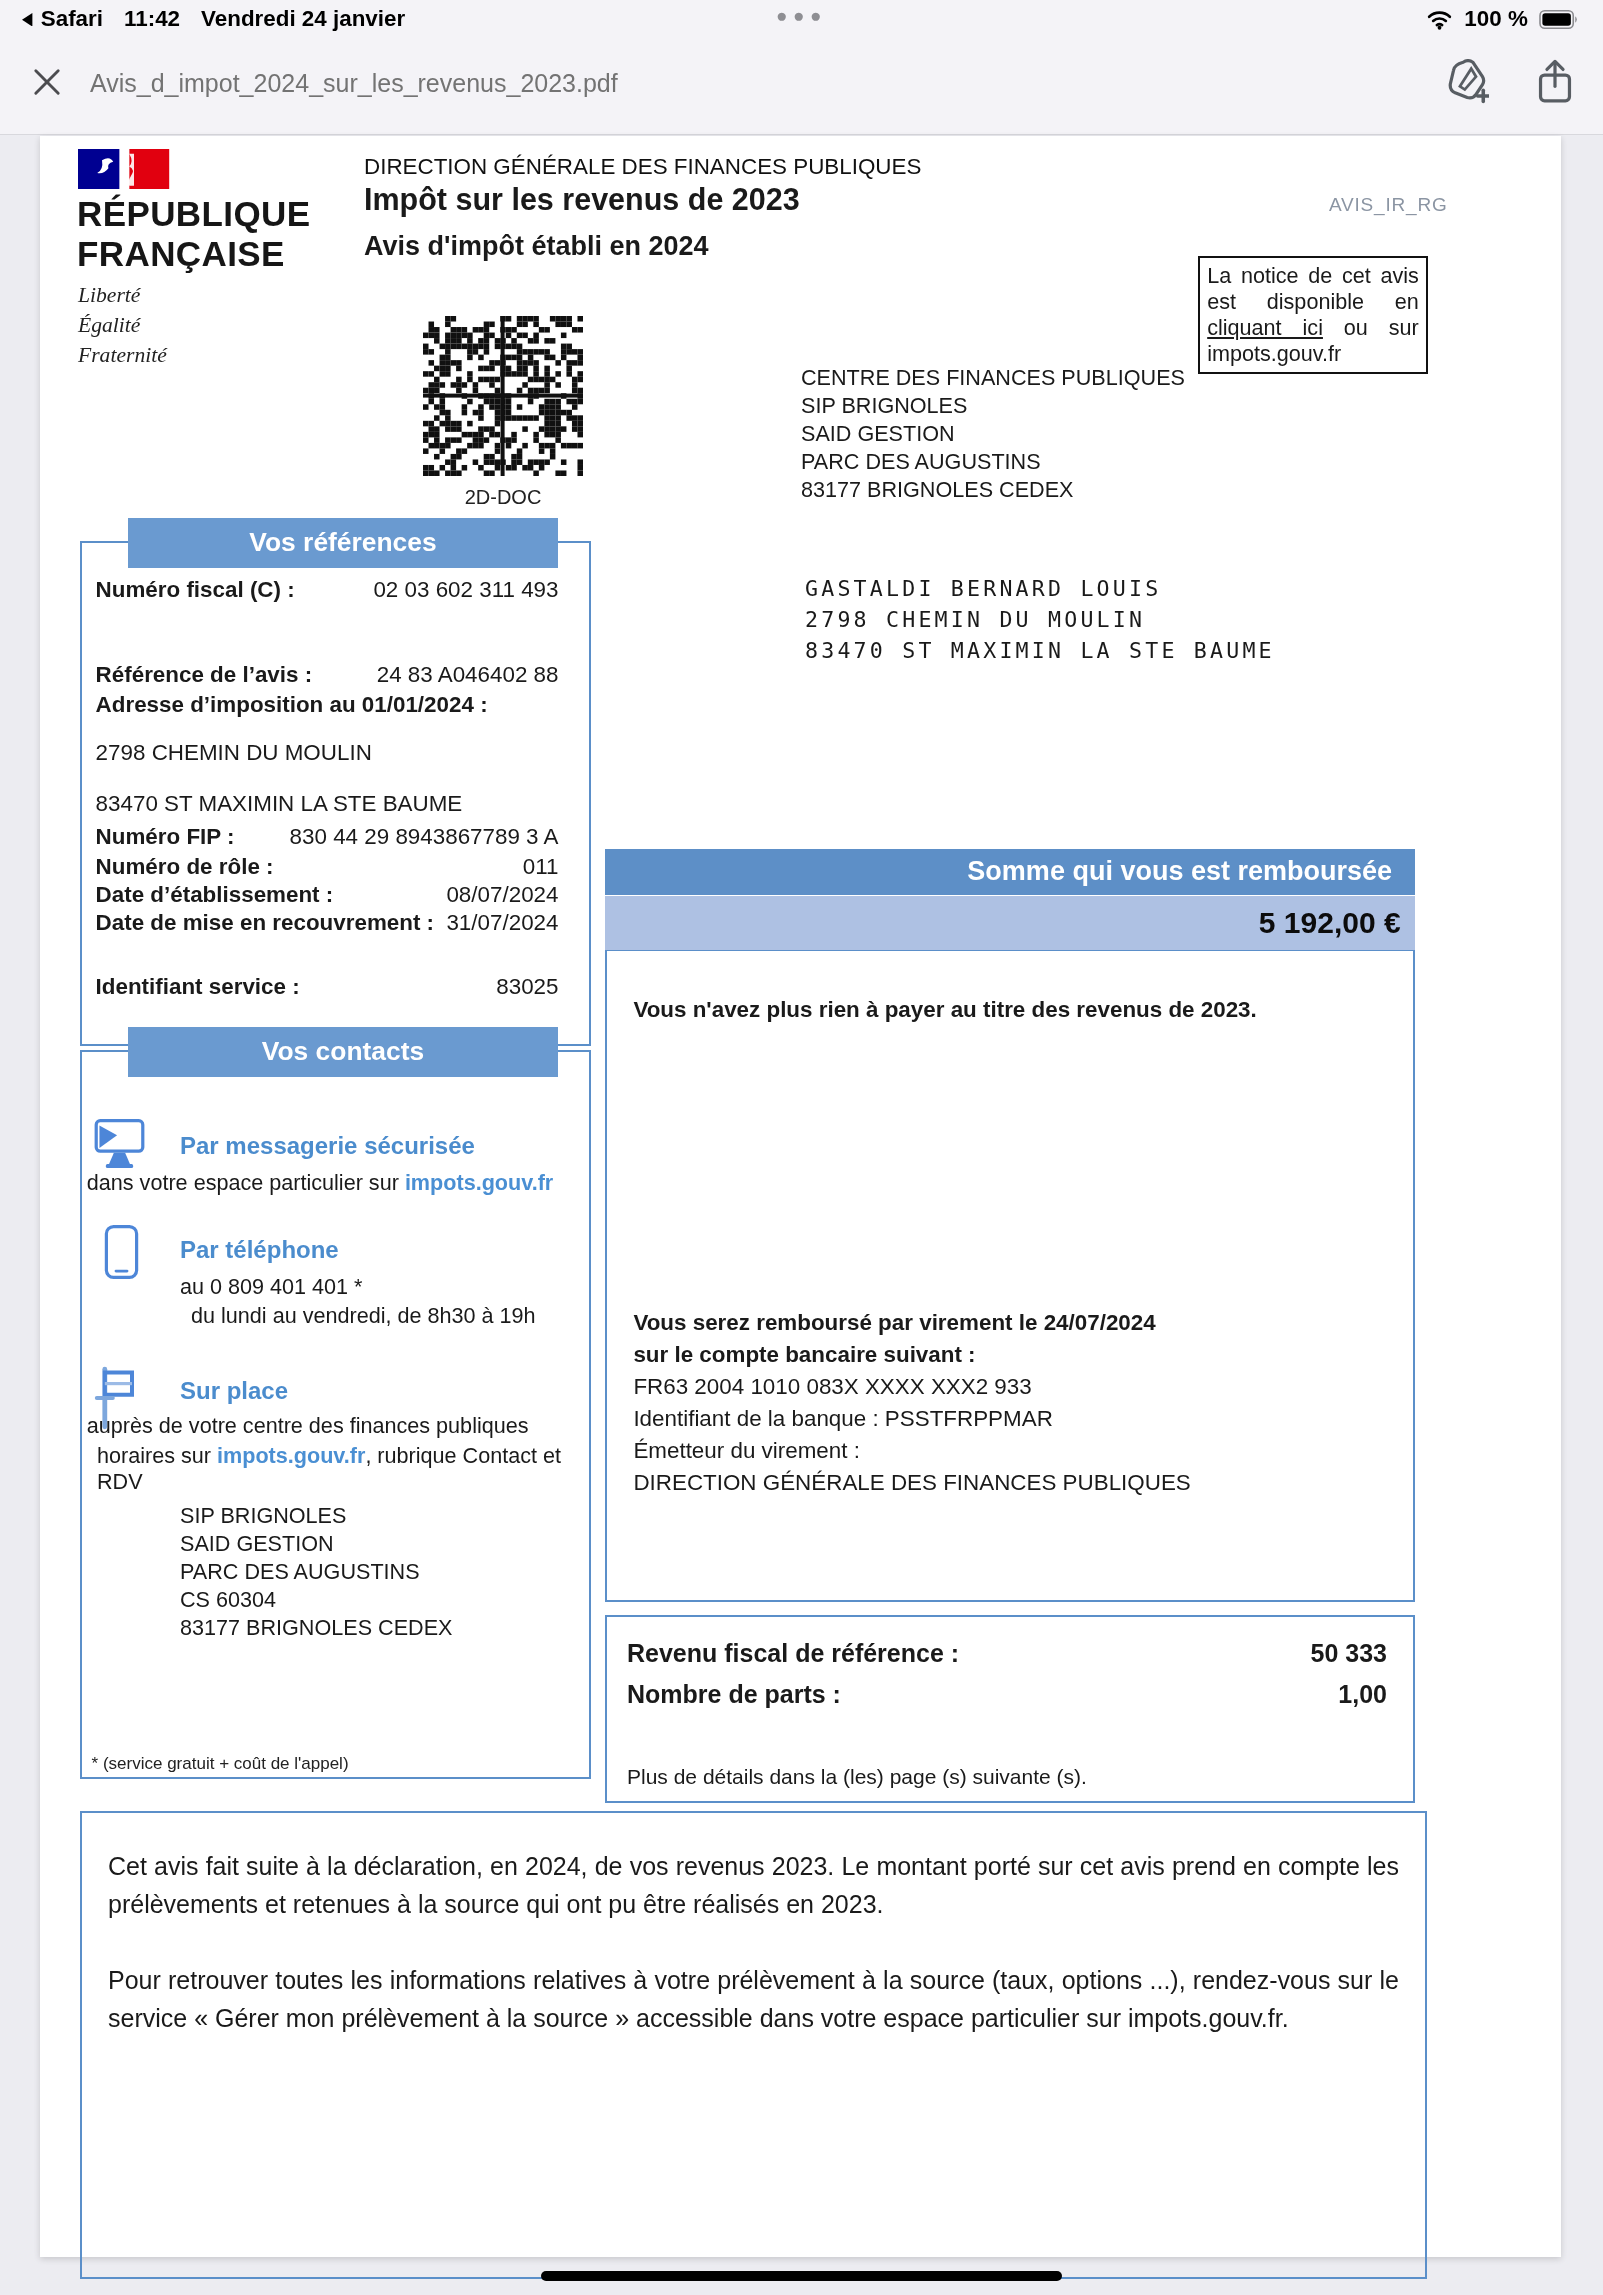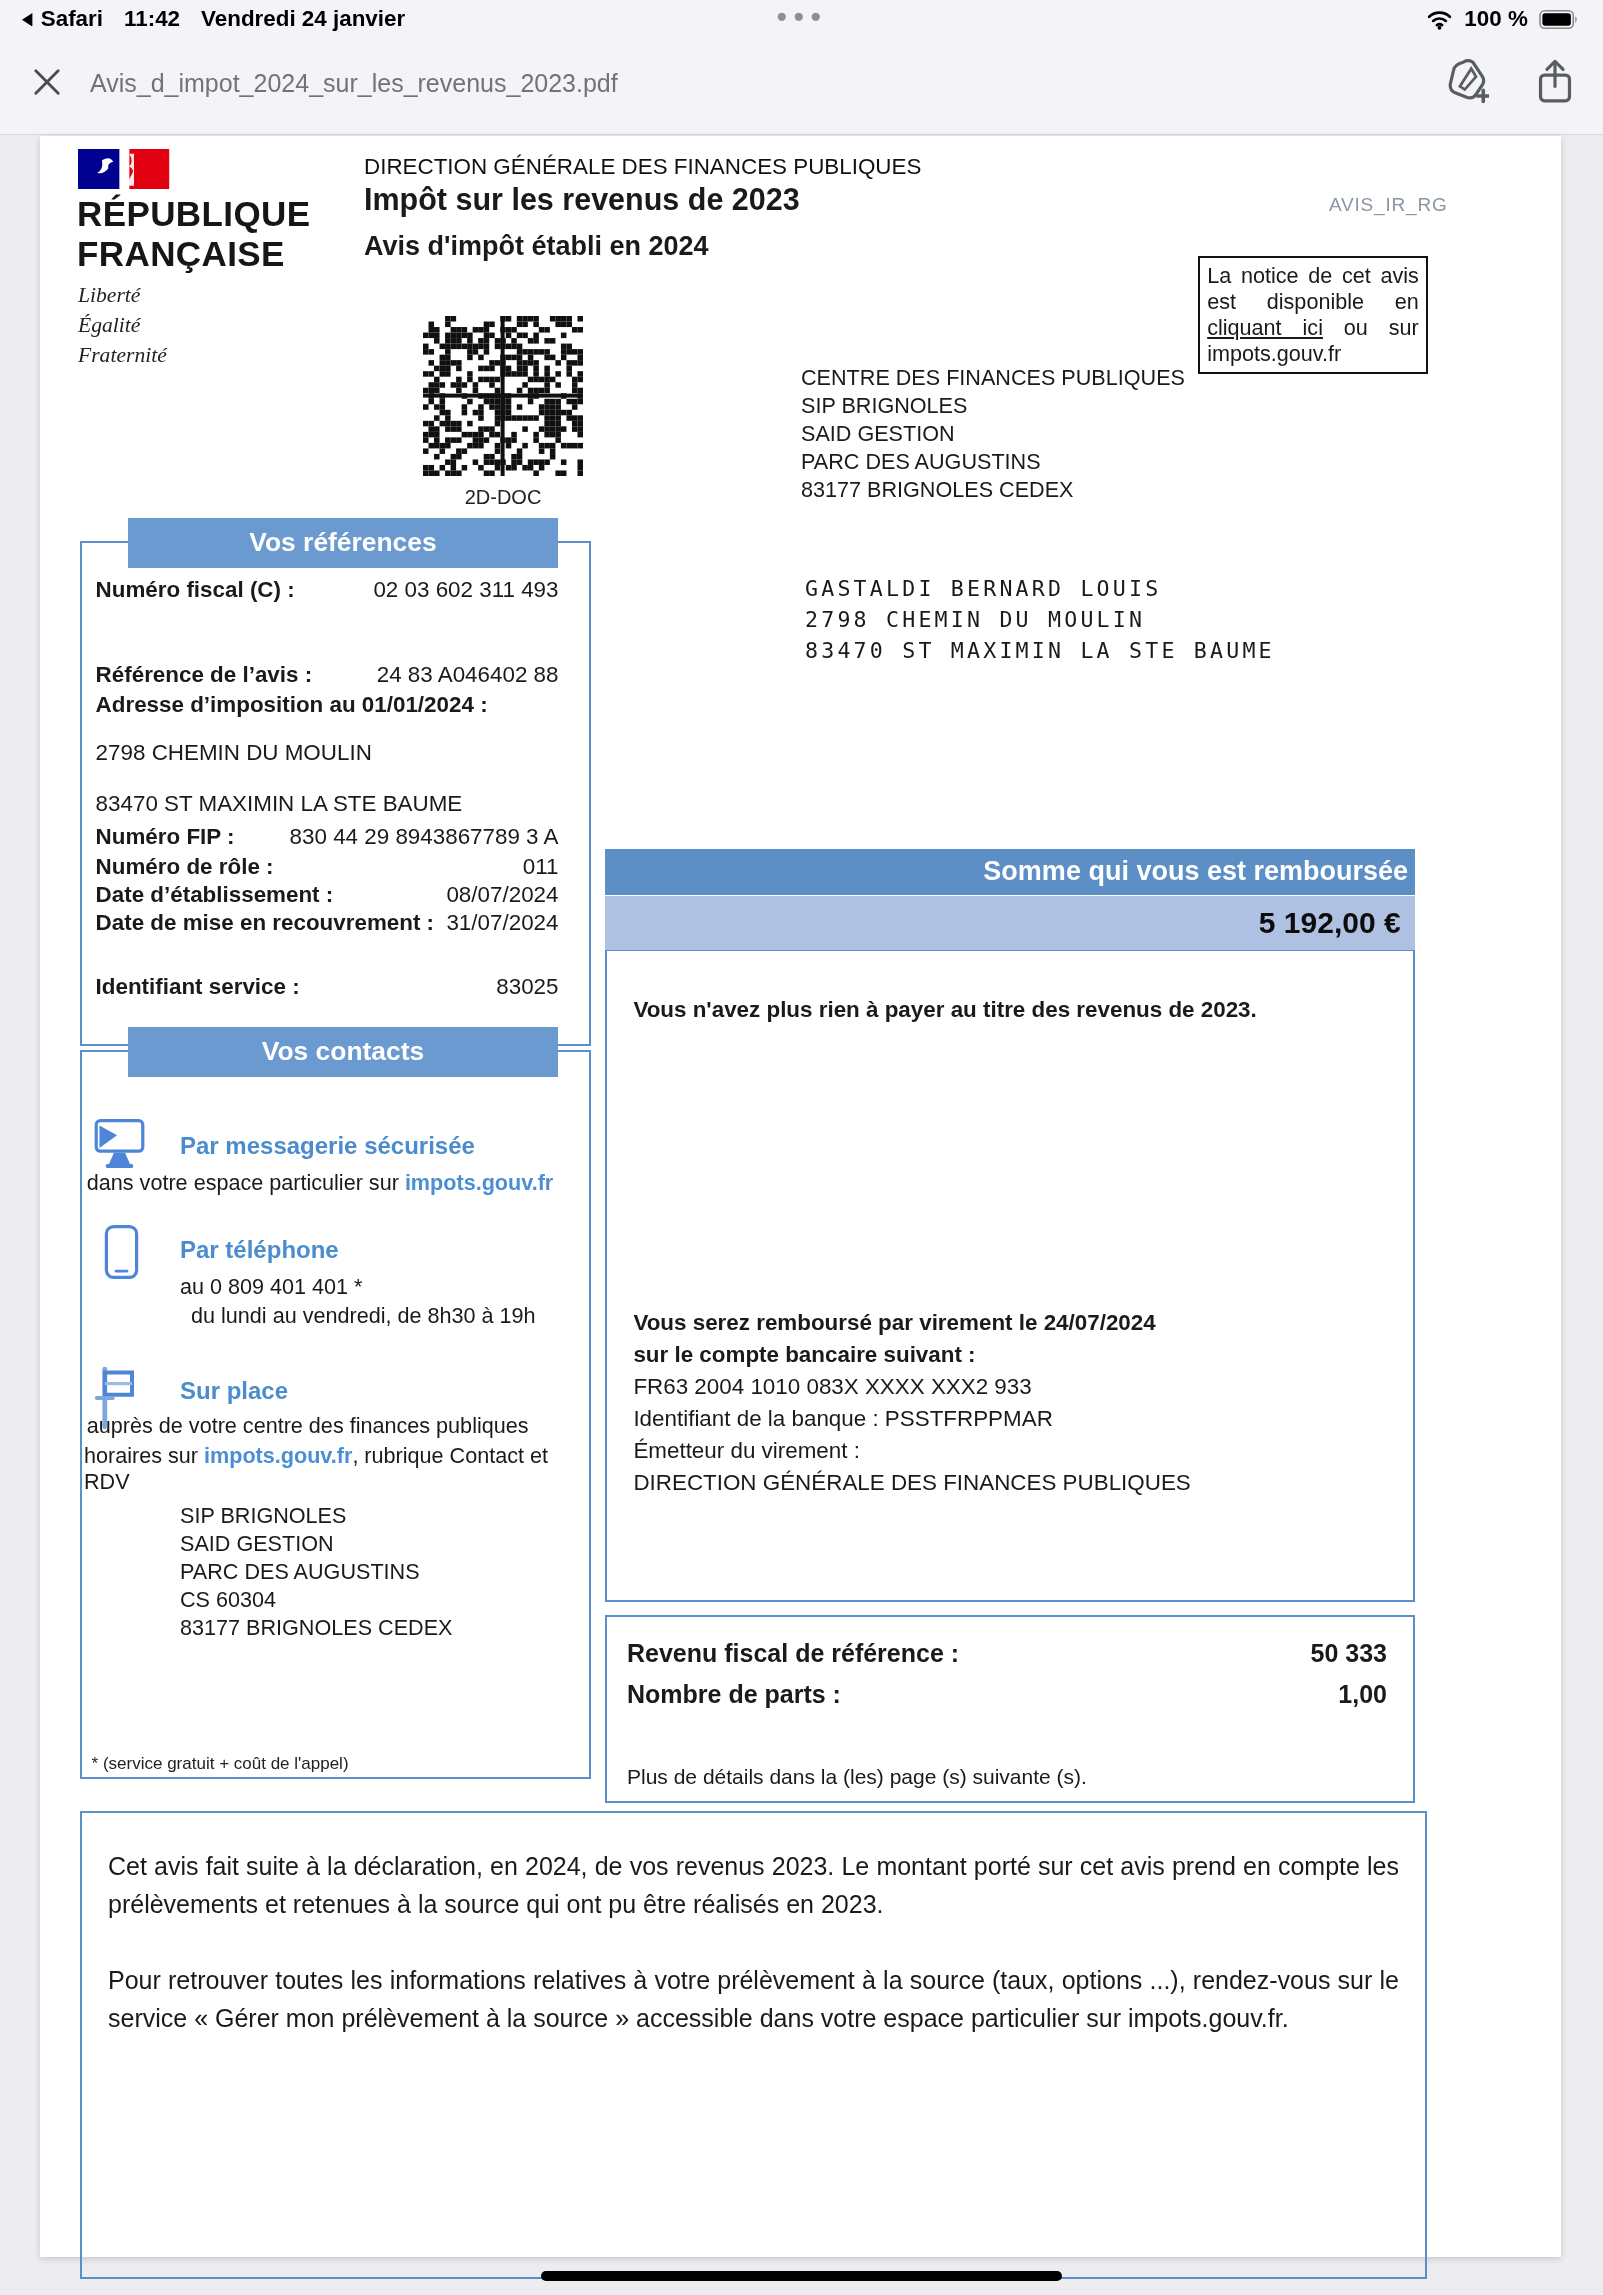--- a/index.html
+++ b/index.html
@@ -46,21 +46,21 @@
   .plain { position:absolute; left:13.6px; font-size:22.4px; }
 
   
   .c-head { position:absolute; color:#4b8ccd; font-weight:bold; font-size:24px; }
   .c-text { position:absolute; font-size:21.6px; color:#1a1a1a; }
   .doclink { color:#4a8fd3; font-weight:bold; cursor:pointer; }
   .just { text-align:justify; }
   .footnote { position:absolute; left:9.6px; top:702px; font-size:17px; color:#222; }
 
   
-  .refund-head { position:absolute; left:565px; top:713px; width:810px; height:46px; background:#5d8fc7; color:#fff; font-size:27px; font-weight:bold; text-align:right; line-height:45px; padding-right:7px; }
+  .refund-head { position:absolute; left:565px; top:713px; width:810px; height:46px; background:#5d8fc7; color:#fff; font-size:27px; font-weight:bold; text-align:right; line-height:45px; padding-right:23px; }
   .refund-amount { position:absolute; left:565px; top:760px; width:810px; height:55px; background:#aec1e3; font-size:30px; font-weight:bold; text-align:right; line-height:53px; padding-right:14.4px; color:#0c0c0c; }
   .refund-body { position:absolute; left:565px; top:814px; width:810px; height:652px; border:2.4px solid #5b8fc9; border-top-width:1.6px; }
   .nopay { position:absolute; left:26.4px; top:46px; font-size:22.4px; font-weight:bold; }
   .bank { position:absolute; left:26.4px; top:356px; font-size:22.4px; line-height:32px; }
   .bank .b { font-weight:bold; }
 
   
   .fkv { position:absolute; left:20px; right:26px; display:flex; justify-content:space-between; font-size:25px; font-weight:bold; }
   .fdetails { position:absolute; left:20px; top:148px; font-size:21px; }
 
@@ -628,21 +628,21 @@
       <div class="c-text" style="left:109px; top:251px;">du lundi au vendredi, de 8h30 à 19h</div>
 
       <svg style="position:absolute; left:9.6px; top:314px;" width="48" height="64" viewBox="0 0 60 80">
         <line x1="16" y1="4" x2="16" y2="76" stroke="#7da7dd" stroke-width="6" stroke-linecap="round"></line>
         <path d="M16 8 h34 v28 h-34 Z" fill="none" stroke="#4d86d8" stroke-width="5"></path>
         <line x1="16" y1="22" x2="50" y2="22" stroke="#9cbbe6" stroke-width="4"></line>
         <line x1="6" y1="40" x2="26" y2="40" stroke="#7da7dd" stroke-width="5" stroke-linecap="round"></line>
       </svg>
       <div class="c-head" style="left:98px; top:325px;">Sur place</div>
       <div class="c-text just" style="left:4.8px; top:361px; width:502px;">auprès de votre centre des finances publiques</div>
-      <div class="c-text" style="left:2px; top:391px; width:502px;"><span>horaires sur </span><span class="doclink">impots.gouv.fr</span><span>, rubrique Contact et RDV</span></div>
+      <div class="c-text" style="left:15px; top:391px; width:502px;"><span>horaires sur </span><span class="doclink">impots.gouv.fr</span><span>, rubrique Contact et RDV</span></div>
 
       <div class="c-text" style="left:98px; top:450px; line-height:28px;">
         <div>SIP BRIGNOLES</div>
         <div>SAID GESTION</div>
         <div>PARC DES AUGUSTINS</div>
         <div>CS 60304</div>
         <div>83177 BRIGNOLES CEDEX</div>
       </div>
 
       <div class="footnote">* (service gratuit + coût de l'appel)</div>

